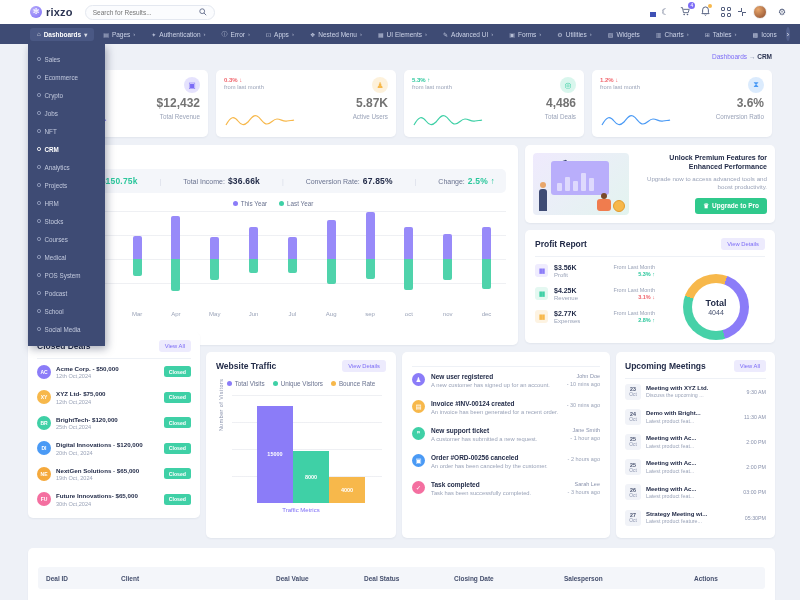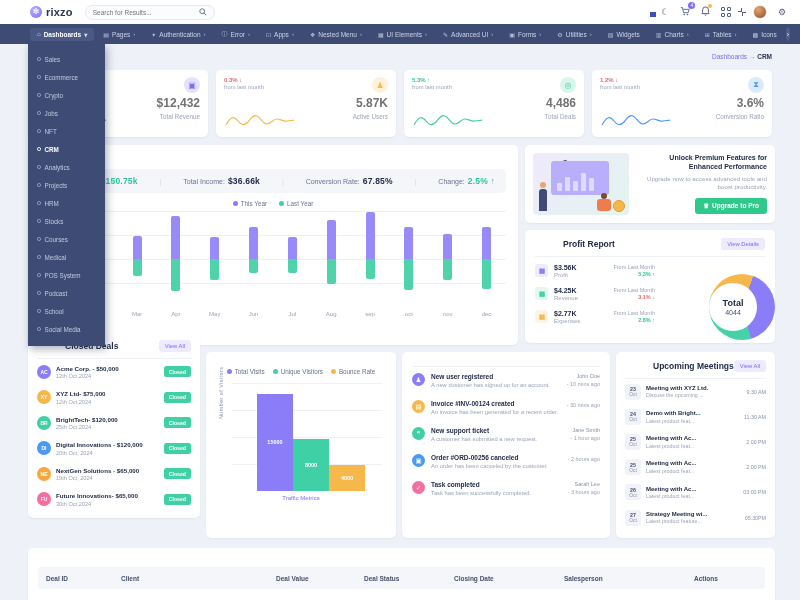--- a/index.html
+++ b/index.html
@@ -90,33 +90,33 @@
   .illus .p2::before { content:""; position:absolute; top:-6px; left:4px; width:6px; height:6px; border-radius:50%; background:#7a4a2b; }
   .illus .coin { position:absolute; bottom:3px; right:4px; width:12px; height:12px; border-radius:50%; background:#f7b84b; border:1px solid #e09b2d; }
   .prem-right { flex:1; display:flex; flex-direction:column; align-items:flex-end; text-align:right; }
   .prem-title { font-size:7px; font-weight:bold; color:#232c49; line-height:1.35; }
   .prem-sub { font-size:6.2px; color:#9aa3b8; margin-top:3px; line-height:1.35; }
   .prem-btn { margin-top:6px; background:#2fc98c; color:#fff; font-size:6.5px; font-weight:bold; border:0; border-radius:3px; padding:4px 8px; display:flex; align-items:center; gap:3px; cursor:pointer; font-family:"Liberation Sans",sans-serif; }
 
   
   #profit-card { top:230px; left:525px; width:250px; height:113px; padding:8px 10px; }
   .card-head { display:flex; align-items:center; justify-content:space-between; }
-  .card-title { font-size:8.5px; font-weight:bold; color:#232c49;margin-left:28px; }
+  .card-title { font-size:8.5px; font-weight:bold; color:#232c49; }
   .view-btn { background:#edebfd; color:#7c6cf6; font-size:5.8px; border:0; border-radius:3px; padding:3px 6px; cursor:pointer; font-family:"Liberation Sans",sans-serif; }
   .head-rule { border:0; border-top:1px solid #eef1f6; margin:6px 0 0; }
   #profit-rows { position:absolute; left:10px; top:34px; width:120px; }
   .p-row { display:flex; gap:6px; margin-bottom:9px; }
   .p-ic { width:13px; height:13px; border-radius:3px; display:flex; align-items:center; justify-content:center; font-size:7px; flex:none; }
   .p-val { font-size:7px; font-weight:bold; color:#232c49; }
   .p-lbl { font-size:6px; color:#9aa3b8; margin-top:1px; }
   .p-meta { margin-left:auto; text-align:right; }
   .p-from { font-size:5.5px; color:#9aa3b8; }
   .p-pct { font-size:5.5px; font-weight:bold; margin-top:1px; }
   .p-pct.up{ color:#2bc79c; } .p-pct.down{ color:#f0646c; }
-  .donut { position:absolute; right:0; top:44px; width:66px; height:66px; border-radius:50%; background:conic-gradient(from 20deg, #8b7cf8 0 40%, #47d1a8 40% 75%, #f7b84b 75% 100%); display:flex; align-items:center; justify-content:flex-start; }
+  .donut { position:absolute; right:26px; top:44px; width:66px; height:66px; border-radius:50%; background:conic-gradient(from 20deg, #8b7cf8 0 40%, #47d1a8 40% 75%, #f7b84b 75% 100%); display:flex; align-items:center; justify-content:center; }
   .donut-hole { width:48px; height:48px; border-radius:50%; background:#fff; display:flex; flex-direction:column; align-items:center; justify-content:center; }
   .donut-hole b { font-size:9px; color:#232c49; }
   .donut-hole span { font-size:7px; color:#46506e; margin-top:1px; }
 
   
   #closed-card { top:332px; left:28px; width:172px; height:186px; padding:8px 9px; }
   #traffic-card { top:352px; left:206px; width:190px; height:186px; padding:8px 10px; }
   #activity-card { top:352px; left:402px; width:208px; height:186px; padding:8px 10px; }
   #meetings-card { top:352px; left:616px; width:159px; height:186px; padding:8px 9px; }
 
@@ -657,20 +657,24 @@
         <div>
           <div class="cd-name">Future Innovations- $65,000</div>
           <div class="cd-date">30th Oct,2024</div>
         </div>
         <span class="cd-badge">Closed</span>
       </div>
     </div>
 </section>
 
 <section class="card" id="traffic-card">
+  <div class="card-head">
+    <span class="card-title">Website Traffic</span>
+    <button class="view-btn">View Details</button>
+  </div>
   <div class="tr-legend">
       <span class="leg">
         <i style="background: rgb(139, 124, 248);"></i>
         <span>Total Visits</span>
       </span>
       <span class="leg">
         <i style="background: rgb(63, 208, 166);"></i>
         <span>Unique Visitors</span>
       </span>
       <span class="leg">

